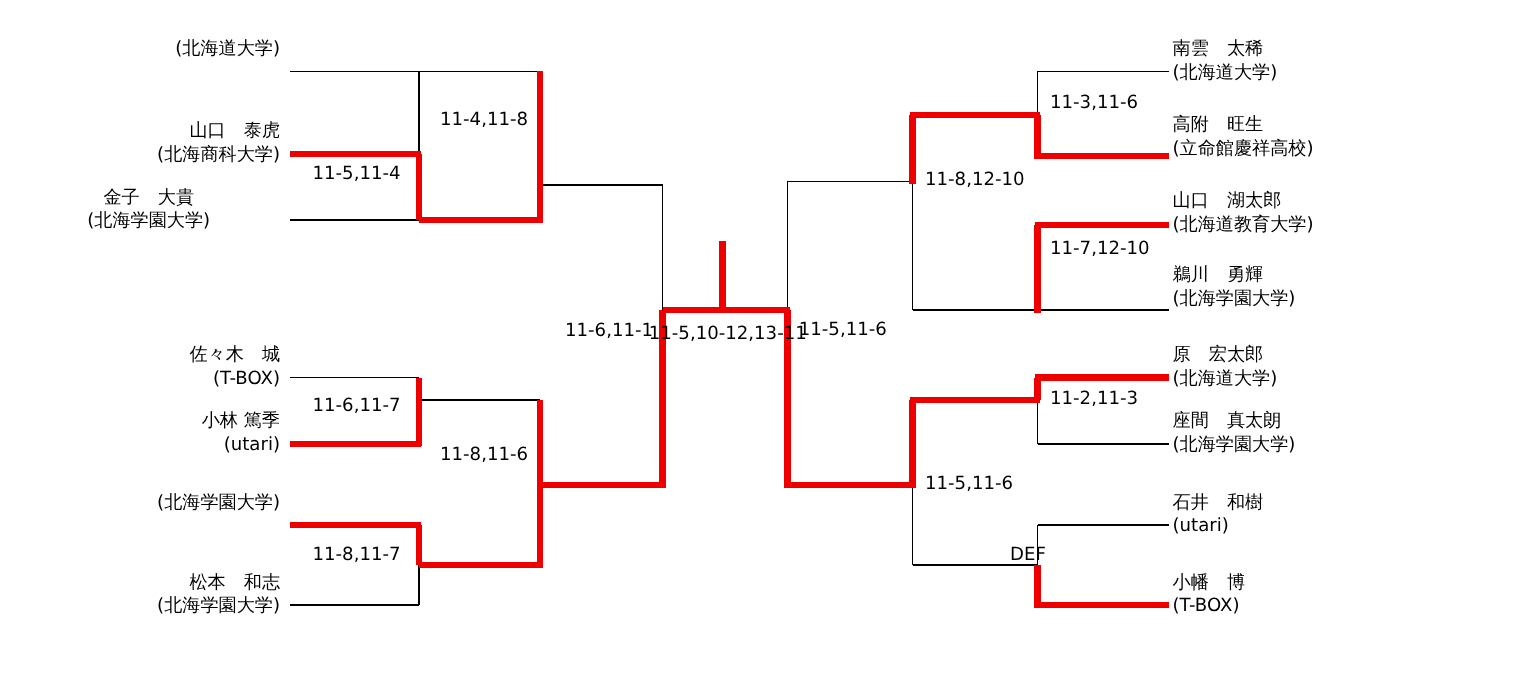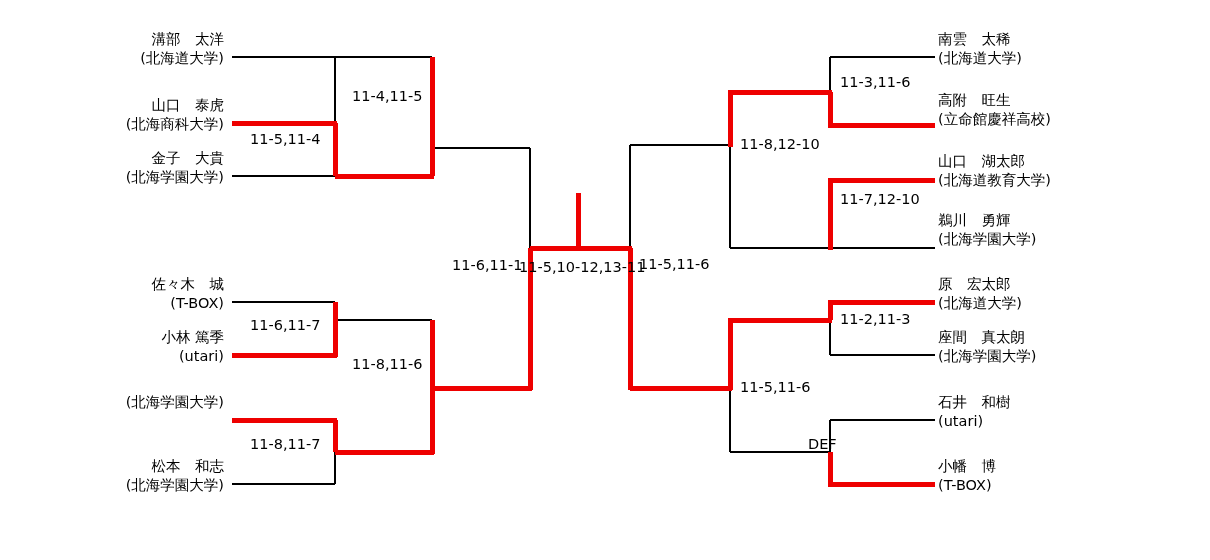--- a/index.html
+++ b/index.html
@@ -149,30 +149,29 @@
 
       <path d="M630,388 L732,388"></path>
 
       <path d="M630,248 L630,390"></path>
 
       <path d="M578,248 L632,248"></path>
     </g>
   </svg>
 
   <div class="label player left" style="left:14px; top:30px;">
-    <span class="nm">溝部　太洋</span>
     <span class="af">(北海道大学)</span>
   </div>
 
   <div class="label player left" style="left:14px; top:96px;">
     <span class="nm">山口　泰虎</span>
     <span class="af">(北海商科大学)</span>
   </div>
 
-  <div class="label player left" style="left:14px; top:149px;">
+  <div class="label player left" style="left:14px; top:149px;text-align:center;">
     <span class="nm">金子　大貴</span>
     <span class="af">(北海学園大学)</span>
   </div>
 
   <div class="label player left" style="left:14px; top:275px;">
     <span class="nm">佐々木　城</span>
     <span class="af">(T-BOX)</span>
   </div>
 
   <div class="label player left" style="left:14px; top:328px;">
@@ -224,21 +223,21 @@
     <span class="af">(utari)</span>
   </div>
 
   <div class="label player right" style="left:938px; top:457px;">
     <span class="nm">小幡　博</span>
     <span class="af">(T-BOX)</span>
   </div>
 
   <div class="score" style="left:250px; top:131px;">11-5,11-4</div>
 
-  <div class="score" style="left:352px; top:88px;">11-4,11-5</div>
+  <div class="score" style="left:352px; top:88px;">11-4,11-8</div>
 
   <div class="score" style="left:250px; top:317px;">11-6,11-7</div>
 
   <div class="score" style="left:250px; top:436px;">11-8,11-7</div>
 
   <div class="score" style="left:352px; top:356px;">11-8,11-6</div>
 
   <div class="score" style="left:452px; top:257px;text-align:right;">11-6,11-1</div>
 
   <div class="score" style="left:519px; top:259px;">11-5,10-12,13-11</div>

